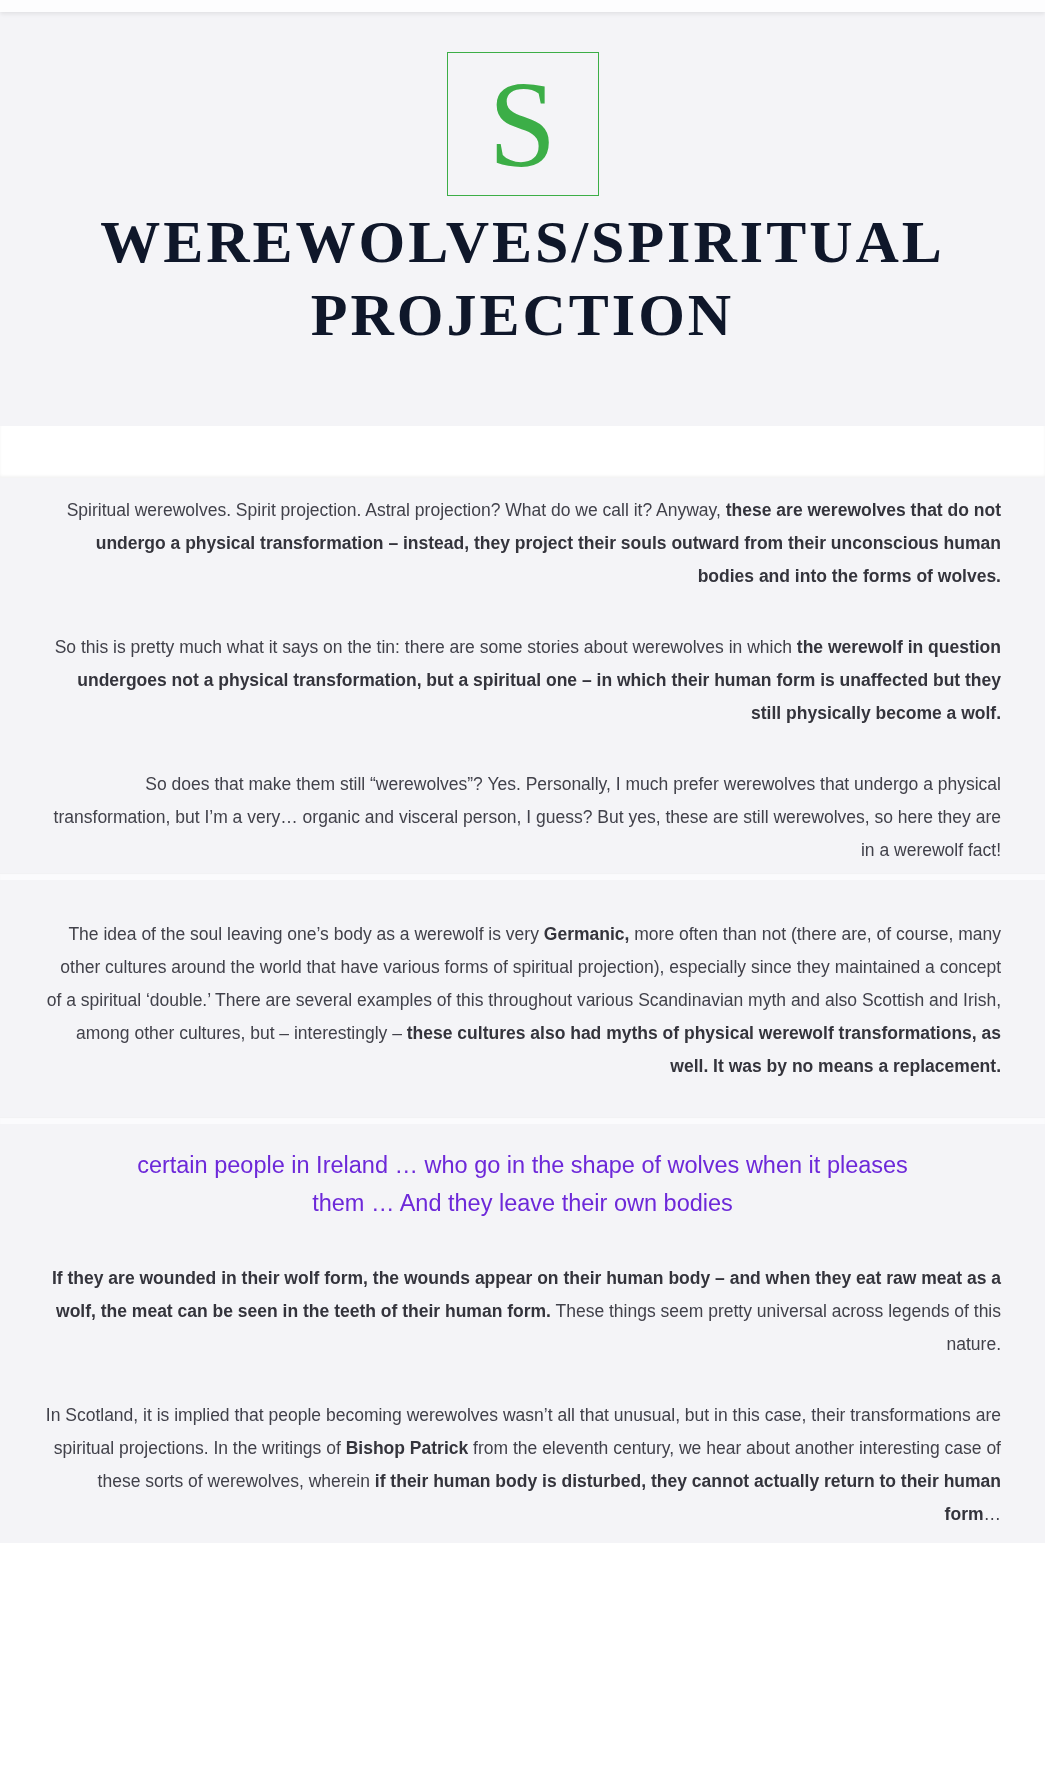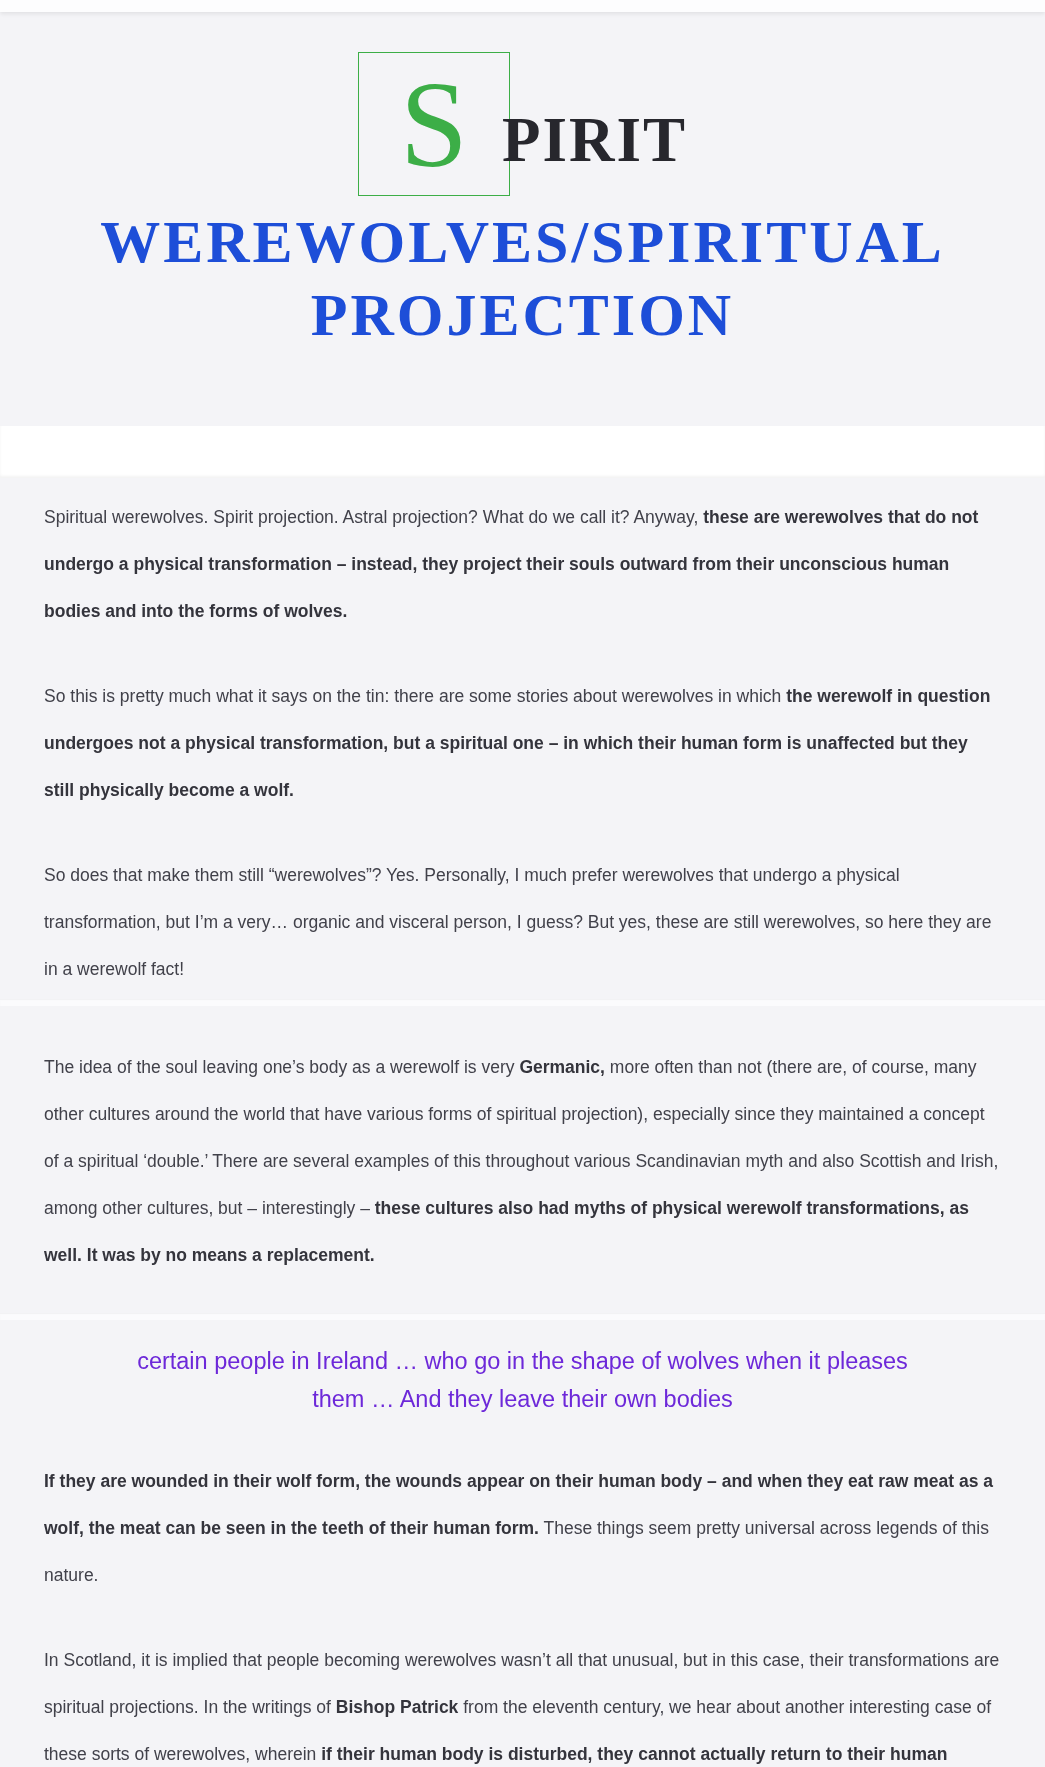--- a/index.html
+++ b/index.html
@@ -58,21 +58,21 @@
     color: #27272d;
     line-height: 1;
     margin: 0 0 24px -8px;
   }
   .page-title {
     font-family: "Liberation Serif", serif;
     font-weight: 700;
     font-size: 60px;
     letter-spacing: 3px;
     line-height: 1.22;
-    color: #1d4ed8;
+    color: #0f172a;
     margin: 10px 34px 0;
   }
   
   .gap-lg {
     height: 52px;
     background: #ffffff;
     box-shadow: inset 0 -2px 3px rgba(0,0,0,0.05);
   }
   .seam {
     height: 7px;
@@ -82,24 +82,24 @@
   .footer-space {
     height: 34px;
     background: #ffffff;
   }
   
   .band-a { padding: 16px 44px 6px; }
   .band-b { padding: 38px 44px 34px; }
   .band-c { padding: 16px 44px 12px; }
   p.body {
     font-size: 17.5px;
-    line-height: 47px;
+    line-height: 33px;
     color: #41414a;
     margin: 0 0 38px;
-    text-align: left;
+    text-align: right;
   }
   p.body:last-child { margin-bottom: 0; }
   p.body strong, p.bold-para {
     font-weight: 700;
     color: #34343c;
   }
   p.bold-para {
     font-size: 17.5px;
     line-height: 33px;
     margin: 0 0 46px;
@@ -118,21 +118,20 @@
 
 <div class="page">
 
   <div class="topbar"></div>
 
   <div class="band header-band">
     <div class="logo-row">
       <span class="logo-box">
           <span class="logo-s">S</span>
         </span>
-      <span class="logo-rest">PIRIT</span>
     </div>
     <h1 class="page-title">WEREWOLVES/SPIRITUAL PROJECTION</h1>
   </div>
 
   <div class="gap-lg"></div>
 
   <div class="band band-a">
     <p class="body"><span>Spiritual werewolves. Spirit projection. Astral projection? What do we call it? Anyway, </span><strong>these are werewolves that do not undergo a physical transformation – instead, they project their souls outward from their unconscious human bodies and into the forms of wolves.</strong></p>
     <p class="body"><span>So this is pretty much what it says on the tin: there are some stories about werewolves in which </span><strong>the werewolf in question undergoes not a physical transformation, but a spiritual one – in which their human form is unaffected but they still physically become a wolf.</strong></p>
     <p class="body"><span>So does that make them still “werewolves”? Yes. Personally, I much prefer werewolves that undergo a physical transformation, but I’m a very… organic and visceral person, I guess? But yes, these are still werewolves, so here they are in a werewolf fact!</span></p>

